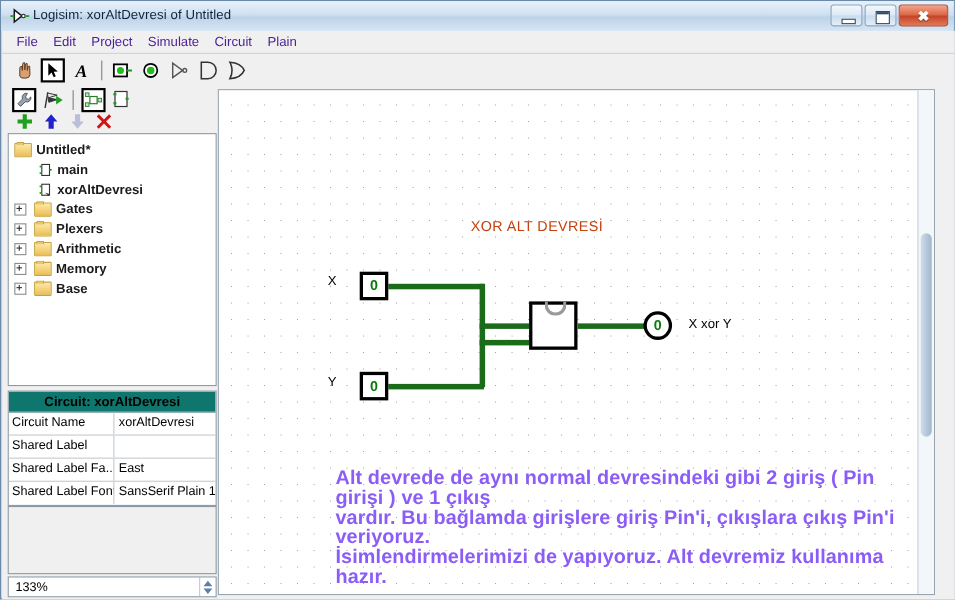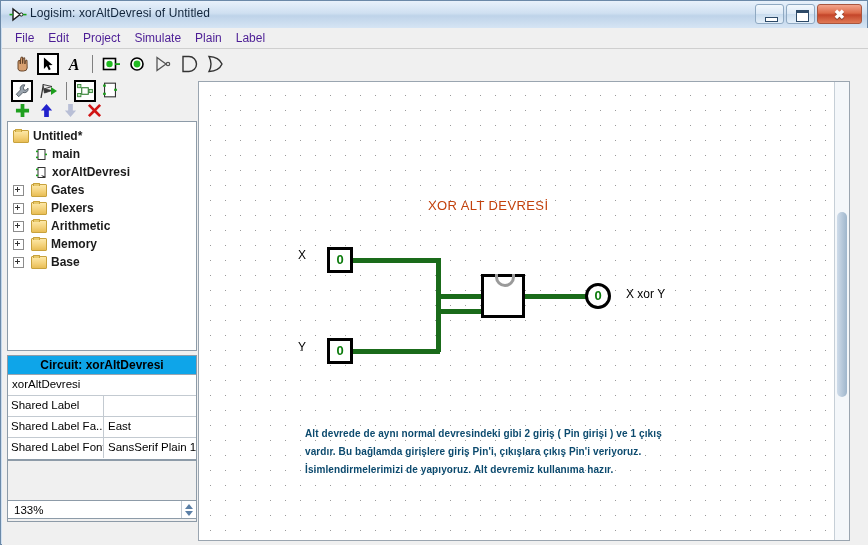--- a/index.html
+++ b/index.html
@@ -86,34 +86,34 @@
   }
   .folder:before{content:"";position:absolute;left:1px;top:-2px;width:5px;height:2px;background:#e8c96a;border:1px solid #c8a23c;border-bottom:none;border-radius:1px 1px 0 0;}
   .circicon{width:13px;height:13px;flex:0 0 auto;margin-right:4px;position:relative;}
 
   .proppanel{
     position:absolute;left:0;top:306px;width:190px;height:105px;
     background:#fff;border:1px solid #8d9ba8;box-sizing:border-box;overflow:hidden;
   }
   .prop-head{
     height:18px;line-height:18px;text-align:center;font-size:12px;font-weight:bold;color:#000;
-    border-bottom:1px solid #9aa5b0;background:#0ea5e9;
+    border-bottom:1px solid #9aa5b0;background:#0f766e;
   }
   .prop-row{display:flex;height:20px;border-bottom:1px solid #c3cad1;font-size:11.5px;}
   .prop-key{width:96px;box-sizing:border-box;padding:3px 2px 0 3px;border-right:1px solid #c3cad1;
     color:#000;white-space:nowrap;overflow:hidden;}
   .prop-val{flex:1;box-sizing:border-box;padding:3px 2px 0 4px;color:#000;white-space:nowrap;overflow:hidden;}
 
   .blankpanel{
     position:absolute;left:0;top:411px;width:190px;height:62px;
     background:#f0f0f0;border:1px solid #8d9ba8;box-sizing:border-box;
   }
 
   .zoombar{
-    position:absolute;left:0;top:451px;width:190px;height:19px;
+    position:absolute;left:0;top:475px;width:190px;height:19px;
     background:#fff;border:1px solid #8d9ba8;box-sizing:border-box;display:flex;align-items:center;
   }
   .zoomtext{font-size:11.5px;color:#000;padding-left:6px;flex:1;}
   .spinner{width:14px;height:17px;display:flex;flex-direction:column;justify-content:center;
     border-left:1px solid #c0c8d0;}
   .sp{width:0;height:0;margin:1px auto;border-left:4px solid transparent;border-right:4px solid transparent;}
   .sp.up{border-bottom:5px solid #5b7fa6;}
   .sp.dn{border-top:5px solid #5b7fa6;}
   .grip{position:absolute;right:-18px;bottom:0px;width:14px;height:14px;}
 
@@ -140,21 +140,21 @@
   .pin-sq{position:absolute;width:26px;height:26px;border:3px solid #000;box-sizing:border-box;background:#fff;}
   .pin-sq .val{position:absolute;left:0;right:0;top:2px;text-align:center;font-size:13px;font-weight:bold;color:#0a7a0a;}
   .pin-ci{position:absolute;width:26px;height:26px;border:3px solid #000;border-radius:50%;box-sizing:border-box;background:#fff;}
   .pin-ci .val{position:absolute;left:0;right:0;top:2px;text-align:center;font-size:13px;font-weight:bold;color:#0a7a0a;}
 
   .gate{position:absolute;width:44px;height:44px;border:3px solid #000;box-sizing:border-box;background:#fff;}
   .gate .xsym{position:absolute;left:11px;top:-3px;width:20px;height:13px;
     border:3px solid #9a9a9a;border-top:none;border-radius:0 0 10px 10px;box-sizing:border-box;}
 
   .note{
-    position:absolute;color:#0c4a6e;font-size:10px;font-weight:bold;line-height:18px;
+    position:absolute;color:#8b5cf6;font-size:18px;font-weight:bold;line-height:18px;
     white-space:pre-line;letter-spacing:.1px;
   }
 </style>
 </head>
 <body>
 
 <div id="app">
  <div class="frame">
 
   <div class="titlebar">
@@ -176,22 +176,22 @@
             <span class="xg">✖</span>
           </div>
     </div>
   </div>
 
   <div class="menubar">
     <div class="menu-item">File</div>
     <div class="menu-item">Edit</div>
     <div class="menu-item">Project</div>
     <div class="menu-item">Simulate</div>
+    <div class="menu-item">Circuit</div>
     <div class="menu-item">Plain</div>
-    <div class="menu-item">Label</div>
   </div>
 
   <div class="client">
 
     <div class="leftcol">
 
       <div class="toolbar">
 
         <div class="tbrow r1">
           <span class="tbtn">
@@ -356,20 +356,21 @@
                 <span style="width:4px;"></span>
             <span class="folder"></span>
             <span>Base</span>
           </div>
         </div>
       </div>
 
       <div class="proppanel">
         <div class="prop-head">Circuit: xorAltDevresi</div>
         <div class="prop-row">
+          <div class="prop-key">Circuit Name</div>
           <div class="prop-val">xorAltDevresi</div>
         </div>
         <div class="prop-row">
           <div class="prop-key">Shared Label</div>
           <div class="prop-val"></div>
         </div>
         <div class="prop-row">
           <div class="prop-key">Shared Label Fa...</div>
           <div class="prop-val">East</div>
         </div>

